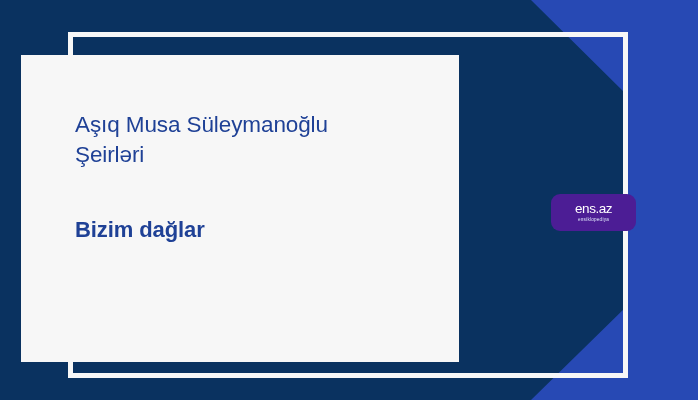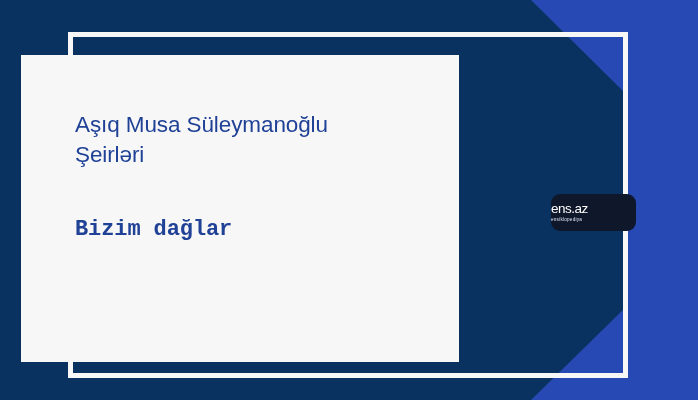--- a/index.html
+++ b/index.html
@@ -67,35 +67,35 @@
     white-space: pre-line;
   }
   #subtitle-line {
     font-size: 22px;
     line-height: 1.3;
     color: #1f4196;
     font-weight: 700;
     margin: 0;
     padding-top: 46px;
     letter-spacing: -0.1px;
-    font-family: Liberation Mono, monospace;
   }
 
   
   #logo-badge {
     position: absolute;
     left: 551px;
     top: 194px;
     width: 85px;
     height: 37px;
-    background: #0f172a;
+    background: #4c1d95;
     border-radius: 9px;
     z-index: 5;
     display: flex;
     flex-direction: column;
+    align-items: center;
     justify-content: center;
   }
   #logo-wordmark {
     font-size: 13.5px;
     color: #ffffff;
     letter-spacing: -0.5px;
     line-height: 1;
     font-weight: 400;
   }
   #logo-tagline {

